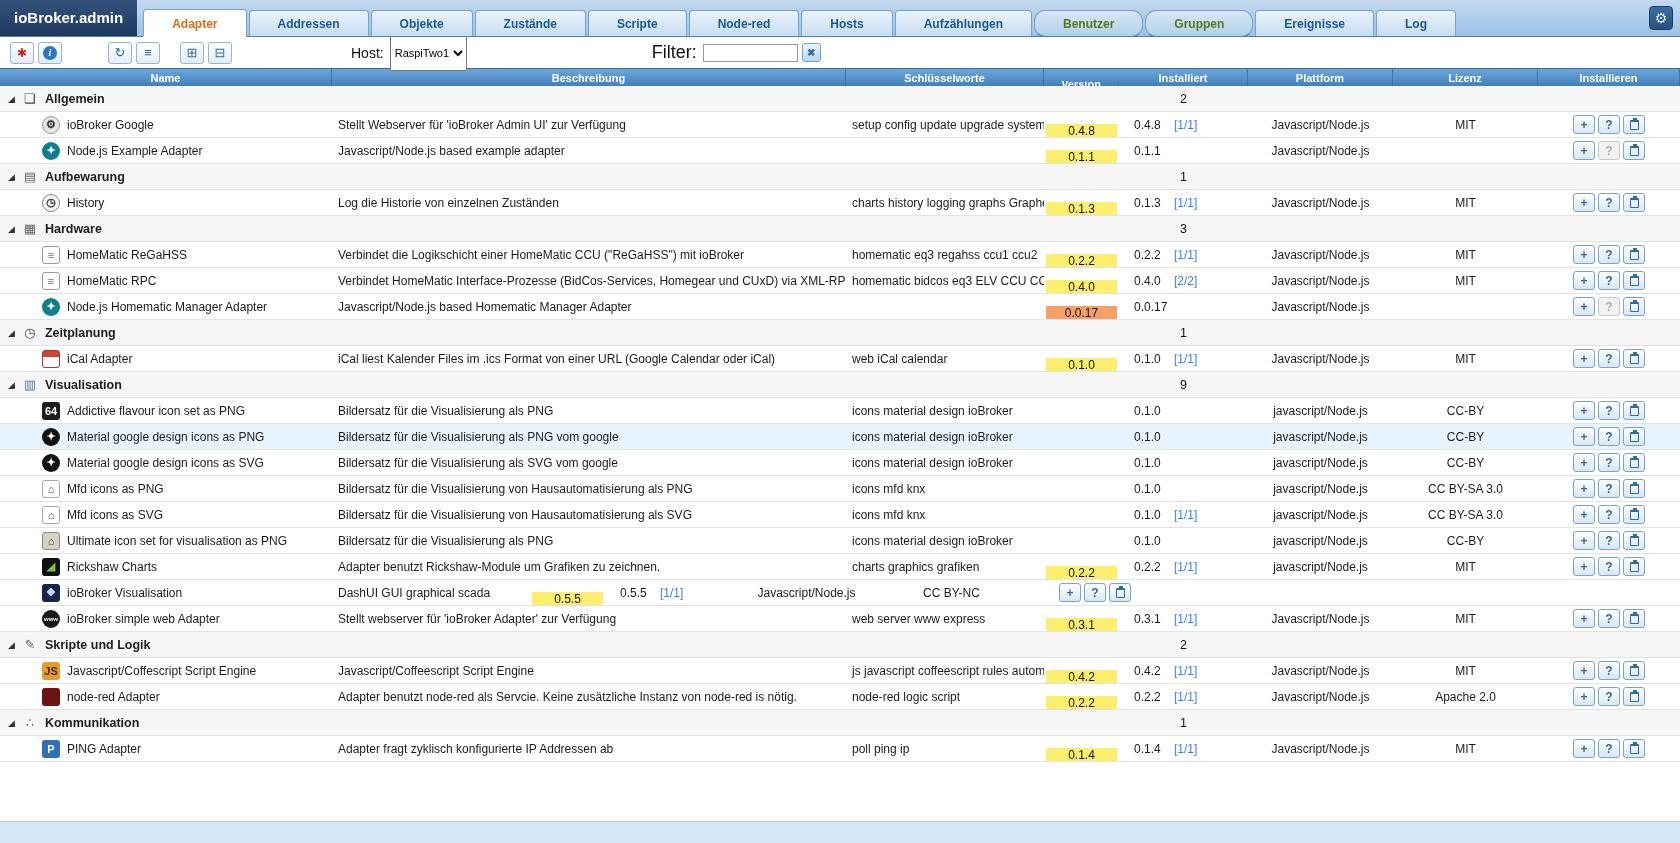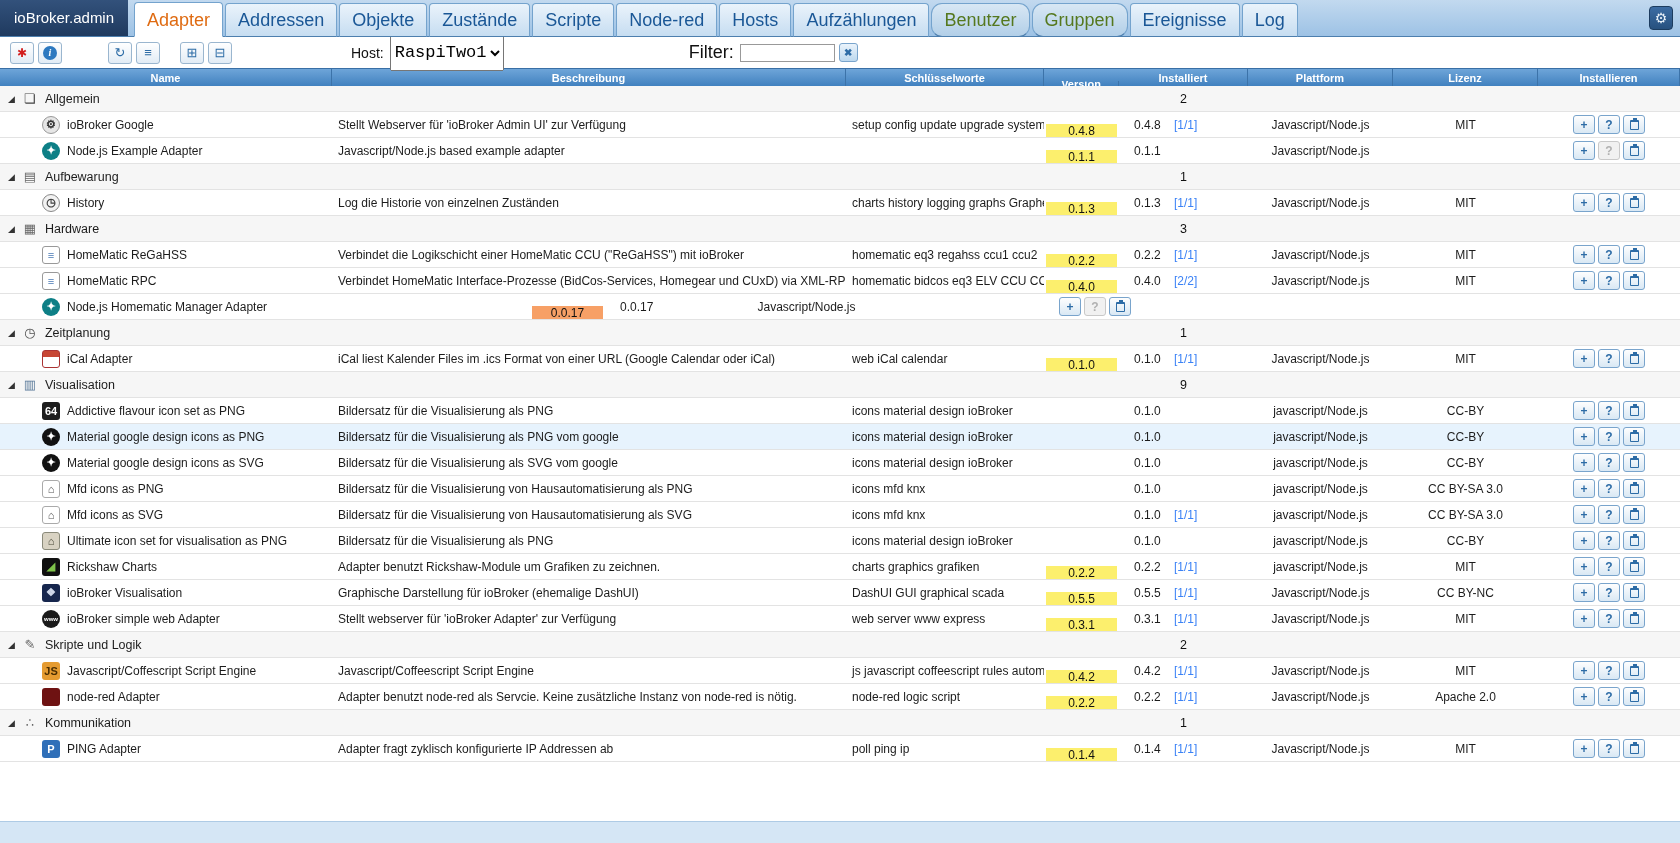--- a/index.html
+++ b/index.html
@@ -1,54 +1,54 @@
 <!DOCTYPE html>
 <html><head>
 <meta charset="utf-8">
 <style>
   * { margin:0; padding:0; box-sizing:border-box; }
   html,body { width:1680px; height:843px; }
   body { font-family:"Liberation Sans", sans-serif; background:#fff; overflow:hidden; position:relative; }
 
   
   .tab-bar { position:relative; height:37px; background:linear-gradient(#c2d9ef,#9dc2e5); border-bottom:1px solid #4d7fae; display:flex; align-items:flex-end; }
-  .app-title { height:37px; display:flex; align-items:center; padding:0 14px; background:linear-gradient(#33527c,#1f3a5f); color:#fff; font-size:15px; font-weight:normal; white-space:nowrap;text-align:right; }
+  .app-title { height:37px; display:flex; align-items:center; padding:0 14px; background:linear-gradient(#33527c,#1f3a5f); color:#fff; font-size:15px; font-weight:bold; white-space:nowrap;text-align:right; }
   .tab-strip { display:flex; align-items:flex-end; margin-left:6px; gap:2px; }
-  .tab { padding:6px 12px 5px; font-size:18px; font-weight:normal; color:#1a5796; background:linear-gradient(#eaf3fb,#c6ddf1); border:1px solid #74a3cd; border-bottom:1px solid #4d7fae; border-radius:4px 4px 0 0; margin-bottom:-1px; cursor:pointer; white-space:nowrap; }
+  .tab { padding:6px 28px 5px; font-size:12px; font-weight:bold; color:#1a5796; background:linear-gradient(#eaf3fb,#c6ddf1); border:1px solid #74a3cd; border-bottom:1px solid #4d7fae; border-radius:4px 4px 0 0; margin-bottom:-1px; cursor:pointer; white-space:nowrap; }
   .tab.active { background:#fff; color:#df6b12; border-bottom:1px solid #fff; padding-top:7px; }
   .tab.accent { color:#55781e; background:linear-gradient(#d8e7f4,#b2cfe8);border-radius:11px; }
   .gear-btn { position:absolute; right:7px; top:6px; width:24px; height:24px; background:linear-gradient(#3c6ca3,#27517f); border:1px solid #1c3c5f; border-radius:4px; color:#e8f0f8; font-size:14px; display:flex; align-items:center; justify-content:center; cursor:pointer; }
 
   
   .toolbar { height:31px; background:#fff; display:flex; align-items:center; padding:0 10px; }
   .tbtn { width:24px; height:22px; margin-right:4px; border:1px solid #9ab6cf; border-radius:3px; background:linear-gradient(#ffffff,#e2ecf5); color:#2d6ca6; font-size:13px; display:flex; align-items:center; justify-content:center; cursor:pointer; }
   .tbtn.fav { color:#d21f1f; font-size:12px; }
   .info-glyph { width:14px; height:14px; border-radius:50%; background:#2d79c0; color:#fff; font:bold 10px "Liberation Serif", serif; display:flex; align-items:center; justify-content:center; font-style:italic; }
   .grp-refresh { margin-left:42px; display:flex; }
   .grp-folders { margin-left:16px; display:flex; }
   .lbl { font-size:13.5px; color:#111; margin-right:6px; }
   .host-wrap { margin-left:115px; display:flex; align-items:center; }
-  .host-wrap select { height:36px; font-size:17px; font-family:Liberation Mono, monospace; }
+  .host-wrap select { height:36px; font-size:11px; font-family:Liberation Sans, sans-serif; }
   .filter-wrap { margin-left:185px; display:flex; align-items:center; }
   .filter-wrap input { width:95px; height:18px; border:1px solid #999; font-size:12px; padding:0 3px; }
   .clear-btn { width:19px; height:19px; margin-left:4px; border:1px solid #79a4cc; border-radius:3px; background:linear-gradient(#eaf3fb,#bcd8ee); color:#2d6ca6; font-size:10px; font-weight:bold; display:flex; align-items:center; justify-content:center; cursor:pointer; }
 
   
   .thead { display:flex; height:18px; background:linear-gradient(#6ea5d9,#4181bf); border-top:1px solid #3a6fa5; }
   .hcell { color:#fff; font-size:11px; font-weight:bold; display:flex; align-items:center; justify-content:center; border-right:1px solid #3c73a9; overflow:hidden; white-space:nowrap; }
   .c0{width:332px;} .c1{width:514px;} .c2{width:198px;} .c3{width:75px;margin-top:12px;} .c4{width:129px;} .c5{width:145px;} .c6{width:145px;text-align:right;} .c7{width:142px;}
 
   .trow { display:flex; height:26px; border-bottom:1px solid #e3e3e3; align-items:stretch; background:#fff; font-size:12px; color:#1c1c1c; }
   .trow.group { background:#f6f6f6; }
   .trow.hl { background:#e7f3fd; }
   .cell { overflow:hidden; white-space:nowrap; display:flex; align-items:center; }
   .namecell { gap:7px; padding-left:8px; }
   .namecell.indent { padding-left:42px; }
   .tri { color:#333; font-size:9px; cursor:pointer; }
-  .gname { font-weight:normal; font-size:12.5px; }
+  .gname { font-weight:bold; font-size:12.5px; }
   .desc,.keys { padding-left:6px; }
   .c3.cell { padding:3px 2px; }
   .vbadge { width:100%; height:20px; display:flex; align-items:center; justify-content:center; font-size:12px; color:#111; }
   .vbadge.yellow { background:#fcef6d; }
   .vbadge.orange { background:#f7a066; }
   .inst .iver { padding-left:15px; width:55px; }
   .inst .icount { color:#3b82f6; }
   .gcount { justify-content:center; font-size:12.5px; color:#111; }
   .center { justify-content:center; }
   .actions { justify-content:center; gap:3px; }
@@ -317,20 +317,21 @@
         </button>
       </div>
     </div>
     <div class="trow adapter">
       <div class="cell c0 namecell indent">
         <span class="aicon circle" style="background: rgb(13, 127, 134); color: rgb(255, 255, 255);">
           <span>✦</span>
         </span>
         <span class="aname">Node.js Homematic Manager Adapter</span>
       </div>
+      <div class="cell c1 desc">Javascript/Node.js based Homematic Manager Adapter</div>
       <div class="cell c2 keys"></div>
       <div class="cell c3">
         <span class="vbadge orange">0.0.17</span>
       </div>
       <div class="cell c4 inst">
         <span class="iver">0.0.17</span>
         <span class="icount"></span>
       </div>
       <div class="cell c5 center">Javascript/Node.js</div>
       <div class="cell c6 center"></div>
@@ -570,21 +571,20 @@
         </button>
       </div>
     </div>
     <div class="trow adapter">
       <div class="cell c0 namecell indent">
         <span class="aicon square" style="background: rgb(22, 38, 77); color: rgb(207, 216, 234);">
           <span>❖</span>
         </span>
         <span class="aname">ioBroker Visualisation</span>
       </div>
-      <div class="cell c1 desc">Graphische Darstellung für ioBroker (ehemalige DashUI)</div>
       <div class="cell c2 keys">DashUI GUI graphical scada</div>
       <div class="cell c3">
         <span class="vbadge yellow">0.5.5</span>
       </div>
       <div class="cell c4 inst">
         <span class="iver">0.5.5</span>
         <span class="icount">[1/1]</span>
       </div>
       <div class="cell c5 center">Javascript/Node.js</div>
       <div class="cell c6 center">CC BY-NC</div>

